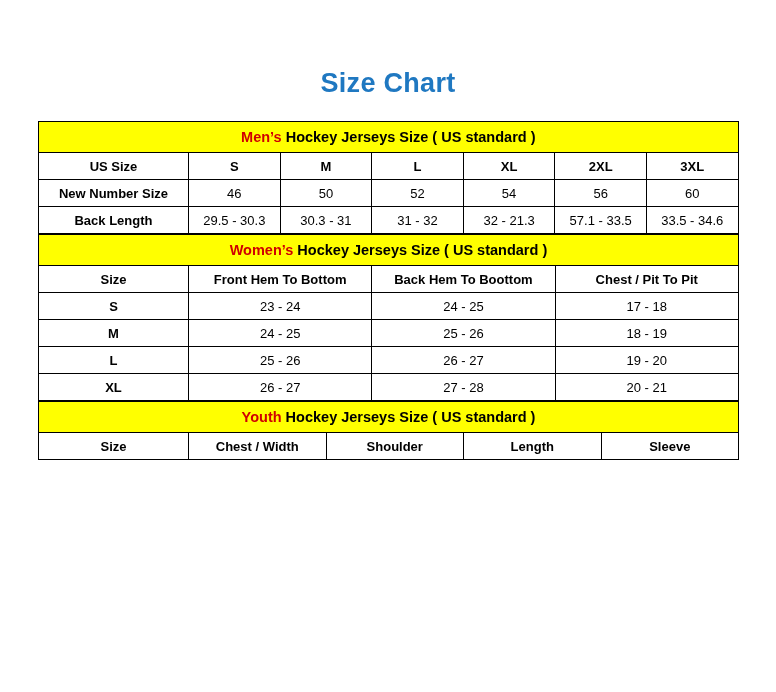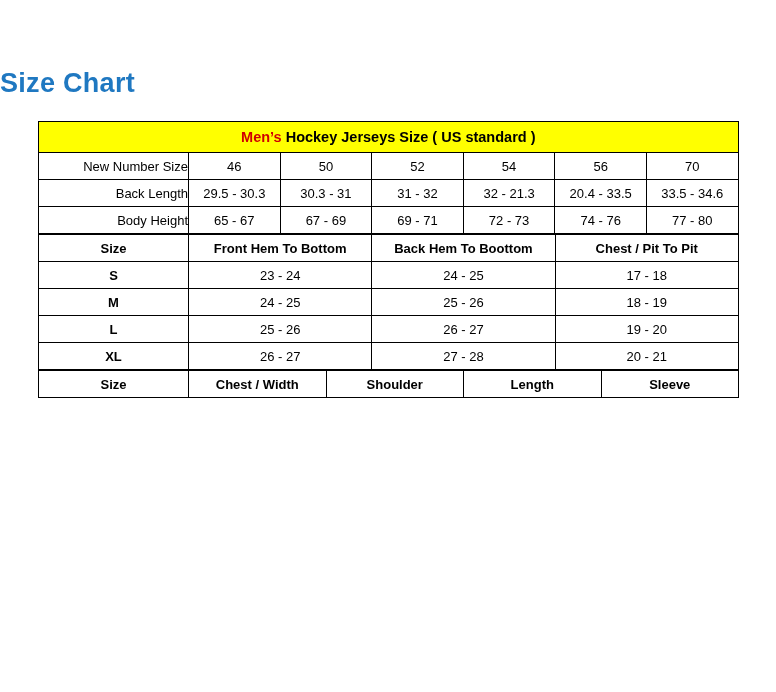--- a/index.html
+++ b/index.html
@@ -14,21 +14,21 @@
     color: #000000;
     overflow: hidden;
   }
   .page {
     width: 776px;
     height: 692px;
     position: relative;
     box-sizing: border-box;
   }
   .title {
-    text-align: left;
+    text-align: center;
     color: #1f78c1;
     font-size: 27px;
     font-weight: bold;
     margin-top: 68px;
     margin-bottom: 0;
     letter-spacing: 0.3px;
   }
   .tables-wrap {
     margin: 22px 38px 0 38px;
   }
@@ -52,22 +52,21 @@
     font-size: 14.5px;
     height: 30px;
   }
   .banner .accent {
     color: #d00000;
   }
   .hdr {
     font-weight: bold;
   }
   .lbl {
-    font-weight: normal;
-    text-align: right;
+    font-weight: bold;
   }
   .bold-cell {
     font-weight: bold;
   }
   
   .men col.c0 { width: 150px; }
   .men col.c { width: 91.6px; }
   
   .women col.c0 { width: 150px; }
   .women col.c { width: 183.3px; }
@@ -92,57 +91,60 @@
           <col class="c">
           <col class="c">
           <col class="c">
           <col class="c">
       </colgroup>
       <tbody>
         <tr>
           <td class="banner" colspan="7"><span class="accent">Men’s</span><span> Hockey Jerseys Size ( US standard )</span></td>
         </tr>
         <tr>
+          <td class="hdr">US Size</td>
+          <td class="hdr">S</td>
+          <td class="hdr">M</td>
+          <td class="hdr">L</td>
+          <td class="hdr">XL</td>
+          <td class="hdr">2XL</td>
+          <td class="hdr">3XL</td>
+        </tr>
+        <tr>
           <td class="lbl">New Number Size</td>
           <td>46</td>
           <td>50</td>
           <td>52</td>
           <td>54</td>
           <td>56</td>
-          <td>70</td>
+          <td>60</td>
         </tr>
         <tr>
           <td class="lbl">Back Length</td>
           <td>29.5 - 30.3</td>
           <td>30.3 - 31</td>
           <td>31 - 32</td>
           <td>32 - 21.3</td>
-          <td>20.4 - 33.5</td>
+          <td>57.1 - 33.5</td>
           <td>33.5 - 34.6</td>
-        </tr>
-        <tr>
-          <td class="lbl">Body Height</td>
-          <td>65 - 67</td>
-          <td>67 - 69</td>
-          <td>69 - 71</td>
-          <td>72 - 73</td>
-          <td>74 - 76</td>
-          <td>77 - 80</td>
         </tr>
       </tbody>
     </table>
 
     <table class="women">
       <colgroup>
         <col class="c0">
           <col class="c">
           <col class="c">
           <col class="c">
       </colgroup>
       <tbody>
+        <tr>
+          <td class="banner" colspan="4"><span class="accent">Women’s</span><span> Hockey Jerseys Size ( US standard )</span></td>
+        </tr>
         <tr>
           <td class="hdr">Size</td>
           <td class="hdr">Front Hem To Bottom</td>
           <td class="hdr">Back Hem To Boottom</td>
           <td class="hdr">Chest / Pit To Pit</td>
         </tr>
         <tr>
           <td class="bold-cell">S</td>
           <td>23 - 24</td>
           <td>24 - 25</td>
@@ -172,20 +174,23 @@
     <table class="youth">
       <colgroup>
         <col class="c0">
           <col class="c">
           <col class="c">
           <col class="c">
           <col class="c">
       </colgroup>
       <tbody>
         <tr>
+          <td class="banner" colspan="5"><span class="accent">Youth</span><span> Hockey Jerseys Size ( US standard )</span></td>
+        </tr>
+        <tr>
           <td class="hdr">Size</td>
           <td class="hdr">Chest / Width</td>
           <td class="hdr">Shoulder</td>
           <td class="hdr">Length</td>
           <td class="hdr">Sleeve</td>
         </tr>
       </tbody>
     </table>
 
   </div>

